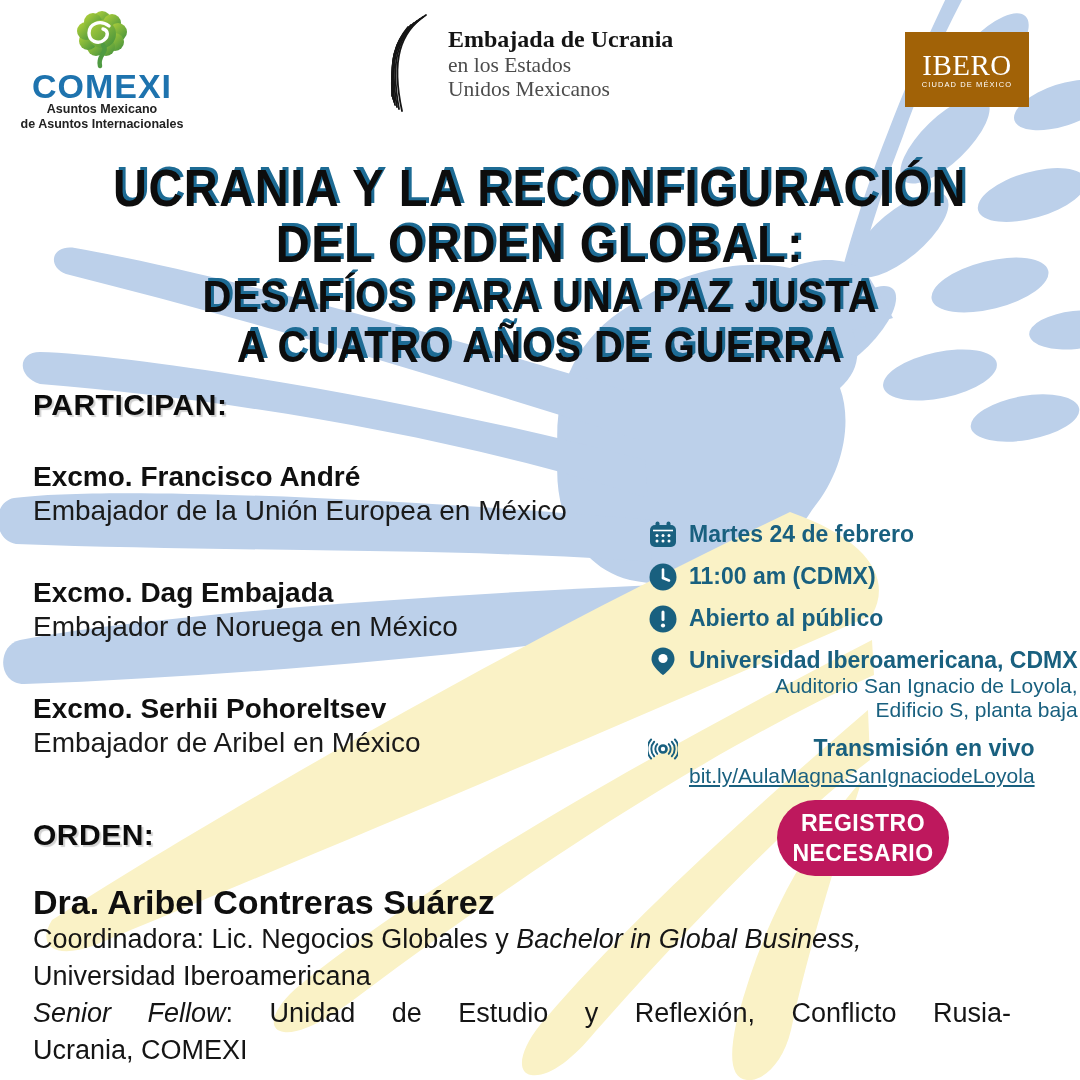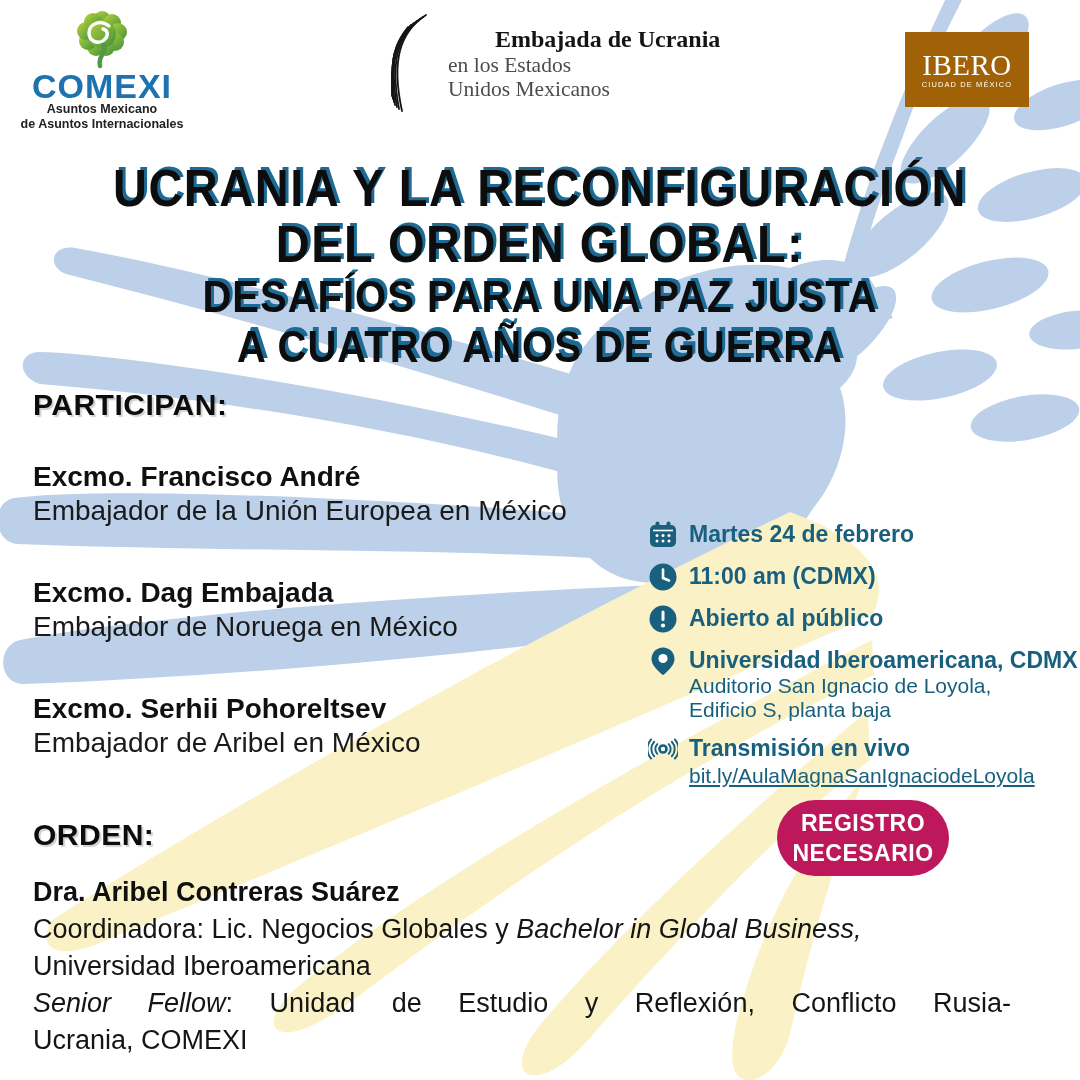--- a/index.html
+++ b/index.html
@@ -9,56 +9,56 @@
     font-family:"Liberation Sans",sans-serif;color:#111;
   }
   .bg{position:absolute;inset:0;}
   
   .comexi{position:absolute;left:18px;top:8px;width:168px;text-align:center;}
   .comexi .flower{display:block;margin:0 auto;}
   .comexi .word{font-size:34px;font-weight:bold;color:#1e73ae;letter-spacing:1px;line-height:32px;}
   .comexi .tag{font-size:12.5px;color:#222;line-height:14.5px;font-weight:bold;}
   .embassy{position:absolute;left:386px;top:12px;display:flex;gap:16px;}
   .embassy .txt{font-family:"Liberation Serif",serif;padding-top:14px;}
-  .embassy .l1{font-size:24px;font-weight:bold;color:#141414;line-height:27px;margin-left:47px;}
+  .embassy .l1{font-size:24px;font-weight:bold;color:#141414;line-height:27px;}
   .embassy .l2{font-size:21.5px;color:#4c4c4c;line-height:24px;}
   .ibero{position:absolute;left:905px;top:32px;width:124px;height:75px;background:#a16207;
          display:flex;flex-direction:column;align-items:center;justify-content:center;}
   .ibero .word{font-family:"Liberation Serif",serif;color:#fff;font-size:29px;line-height:28px;letter-spacing:.5px;}
   .ibero .tag{color:#fff;font-size:7.5px;letter-spacing:1.1px;margin-top:1px;}
   
   .title{position:absolute;left:0;top:160px;width:1080px;text-align:center;
          font-weight:bold;color:#0d0d0d;transform:scaleY(1.12);transform-origin:50% 0;
          text-shadow:3px -3px 0 #1d6b94;}
   .title .big{font-size:47px;line-height:50px;letter-spacing:1.5px;}
   .title .small{font-size:40px;line-height:44px;letter-spacing:1px;}
   
   .heading{font-size:30px;font-weight:bold;color:#0c0c0c;letter-spacing:.5px;
            text-shadow:2px 2px 1px rgba(0,0,0,.18);}
   .participants{position:absolute;left:33px;top:356px;margin-top:32px;}
   .speaker{margin-top:0;}
   .speaker .name{font-size:28px;font-weight:bold;line-height:34px;color:#101010;}
   .speaker .role{font-size:28px;line-height:34px;color:#1a1a1a;}
   .sp1{margin-top:38px;} .sp2{margin-top:48px;} .sp3{margin-top:48px;}
   
-  .details{position:absolute;left:648px;top:520px;width:432px;display:flex;flex-direction:column;gap:12px;}
+  .details{position:absolute;left:648px;top:520px;width:432px;display:flex;flex-direction:column;gap:12px;text-align:right;}
   .drow{display:flex;align-items:flex-start;}
   .drow .ic{flex:0 0 30px;margin-right:11px;margin-top:0;}
   .drow .dtxt{color:#19607f;}
   .drow .main{font-size:23px;font-weight:bold;line-height:28px;}
   .drow .sub{font-size:21px;line-height:24px;font-weight:normal;}
   .drow a.lnk{font-size:21px;line-height:27px;color:#19607f;text-decoration:underline;font-weight:normal;}
   
   .register{position:absolute;left:777px;top:800px;width:172px;height:76px;border:0;
             border-radius:40px;background:#be185d;color:#fff;cursor:pointer;
             font-family:"Liberation Sans",sans-serif;font-size:23px;font-weight:bold;
             line-height:30px;letter-spacing:.5px;text-align:center;padding:0;}
   
   .moderator{position:absolute;left:33px;top:818px;width:978px;}
-  .moderator .name{font-size:27px;font-weight:bold;line-height:37px;margin-top:22px;color:#0f0f0f;}
+  .moderator .name{font-size:34px;font-weight:bold;line-height:37px;margin-top:32px;color:#0f0f0f;}
   .m-line{font-size:27px;line-height:37px;color:#151515;}
   .m-line .it{font-style:italic;}
   .m-just{text-align:justify;text-align-last:justify;}
 </style>
 </head>
 <body>
 
 <div class="poster">
 
   <svg class="bg" viewBox="0 0 1080 1080" aria-hidden="true">

